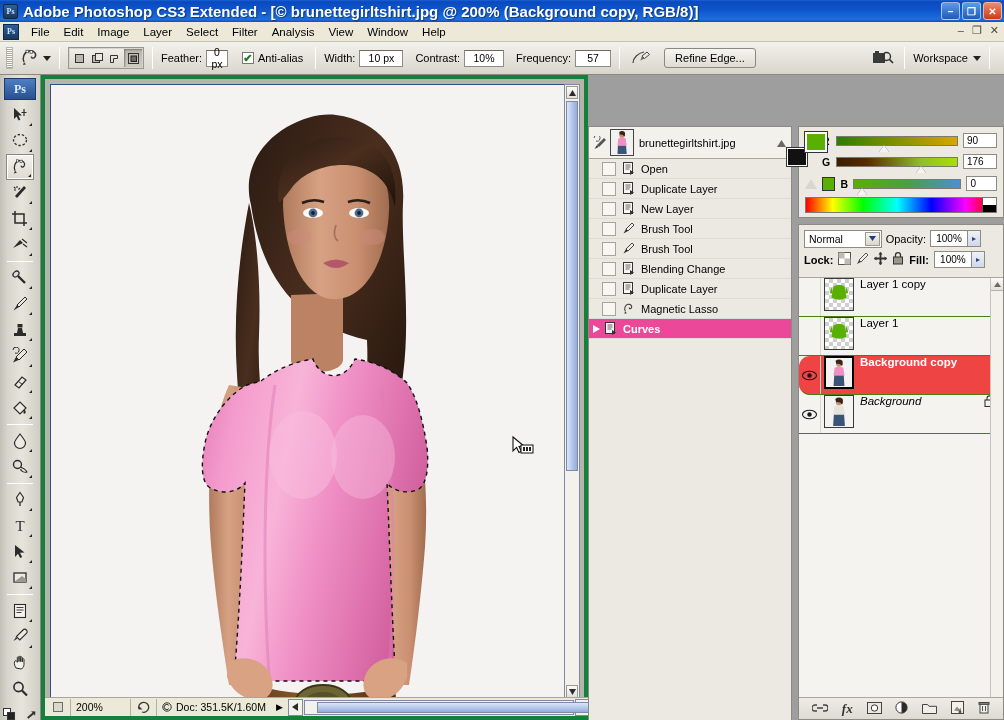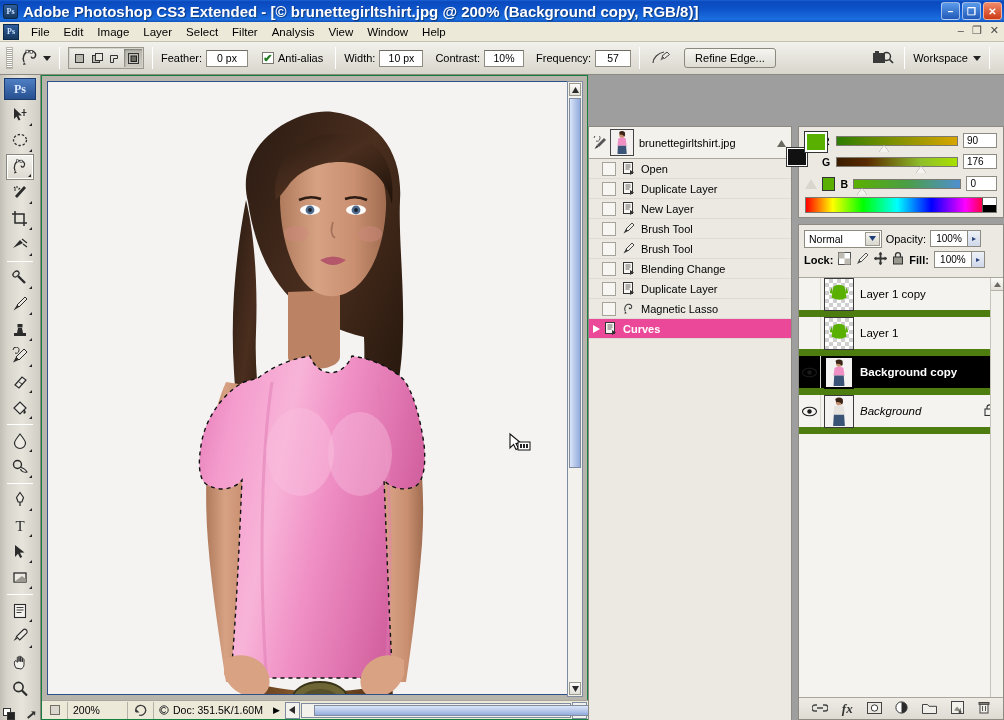--- a/index.html
+++ b/index.html
@@ -107,21 +107,21 @@
   }
   .tool.active { background: linear-gradient(180deg,#f4f3ef,#ddd9cf); border: 1px solid #8b887d; box-shadow: inset 0 0 0 1px #fff; }
   .tool svg { display: block; }
   .tool .corner { position:absolute; right:2px; bottom:2px; width:0;height:0;
     border-left:3px solid transparent; border-bottom:3px solid #222; }
   .tb-divider { height: 1px; margin: 3px 7px; background: #9d9b91; border-bottom: 1px solid #fff; }
 
   
   .docwin {
     position: absolute; left: 41px; top: 75px; width: 547px; height: 645px;
-    background: #b7b5ab; border: 1px solid #15803d;
+    background: #b7b5ab; border: 4px solid #15803d;
   }
   .canvas-area {
     position: absolute; left: 5px; top: 5px; width: 524px; height: 614px;
     background: #fff; border: 1px solid #30508c; overflow: hidden;
   }
   .photo { position: absolute; left: 0; top: 0; width: 524px; height: 614px; }
   .vscroll {
     position: absolute; right: 4px; top: 5px; width: 16px; height: 616px;
     background: #f2f1ec; border: 1px solid #7e8ba0;
   }
@@ -201,22 +201,22 @@
   }
   .sel-arrow { position:absolute; right:1px; top:1px; width: 15px; height: 14px;
     background: linear-gradient(180deg,#f5f4f0,#d8d6cd); border: 1px solid #9c9a90;
     display:flex; align-items:center; justify-content:center; }
   .opacity-box { width: 38px; height: 17px; background: #fff; border:1px solid #8e8b80;
     font-size:10px; display:flex; align-items:center; justify-content:center; }
   .spin-arrow { width: 13px; height: 17px; background: linear-gradient(180deg,#eef1f7,#cfd8ea);
     border:1px solid #8e8b80; border-left:none; display:flex;align-items:center;justify-content:center; font-size:8px; color:#28407a;}
   .lock-row { display:flex; align-items:center; gap: 5px; height: 19px; margin-top: 2px; }
   .layer-list { position:absolute; left:0; top: 52px; right:0; bottom: 22px; background: #f4f3ef; border-top: 1px solid #a9a79d; overflow:hidden;}
-  .layer-row { display:flex; align-items:center; height: 39px; border-bottom: 7px solid #4d7c0f; }
-  .layer-row.selected { background: #000000; color: #fff; }
+  .layer-row { display:flex; align-items:flex-start; height: 39px; border-bottom: 1px solid #4d7c0f; }
+  .layer-row.selected { background: #ef4444; color: #fff; border-radius: 11px; }
   .eye-cell { width: 22px; height: 100%; display:flex; align-items:center; justify-content:center;
     border-right: 1px solid #d9d7ce; flex: none; }
   .layer-thumb { width: 30px; height: 33px; border: 1px solid #3a3a3a; margin: 0 6px 0 3px; background:#fff;
     flex:none; overflow:hidden; position:relative; }
   .layer-thumb.sel-border { border: 2px solid #000; }
   .layer-name { font-size: 11.5px; }
   .layer-row.selected .layer-name { font-weight: bold; }
   .layer-name.italic { font-style: italic; }
   .lock-icon-cell { margin-left:auto; margin-right: 8px; }
   .checker { background-image:
@@ -295,21 +295,21 @@
       <div class="selmode active">
         <svg width="13" height="13">
             <rect x="1.5" y="1.5" width="10" height="10" fill="none" stroke="#333"></rect>
             <rect x="4" y="4" width="5.5" height="5.5" fill="#6d6b62" stroke="#222"></rect>
           </svg>
       </div>
     </div>
 
     <div class="opt-sep"></div>
     <div class="opt-label">Feather:</div>
-    <div class="opt-input" style="width:42px">0 px</div>
+    <div class="opt-input" style="width:22px">0 px</div>
 
     <div style="width:14px"></div>
     <div class="checkbox-mini">✔</div>
     <div class="opt-label">Anti-alias</div>
 
     <div class="opt-sep"></div>
     <div class="opt-label">Width:</div>
     <div class="opt-input" style="width:44px">10 px</div>
 
     <div style="width:12px"></div>

